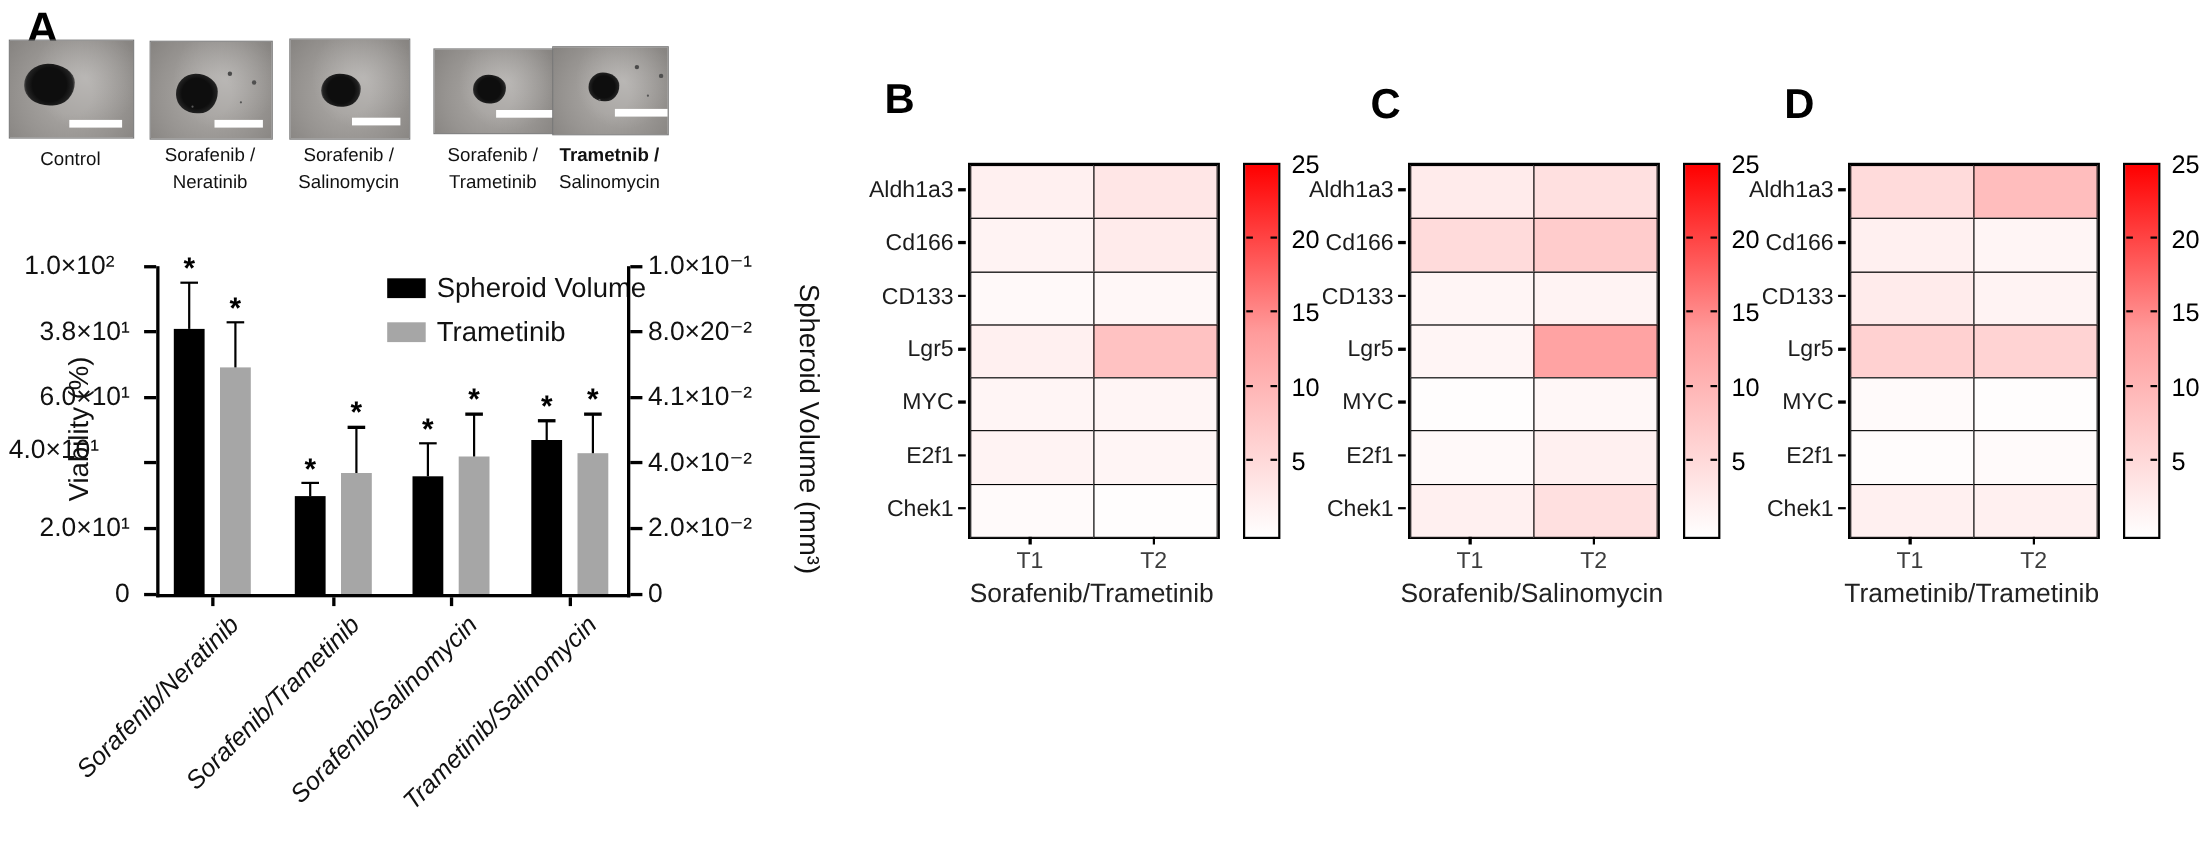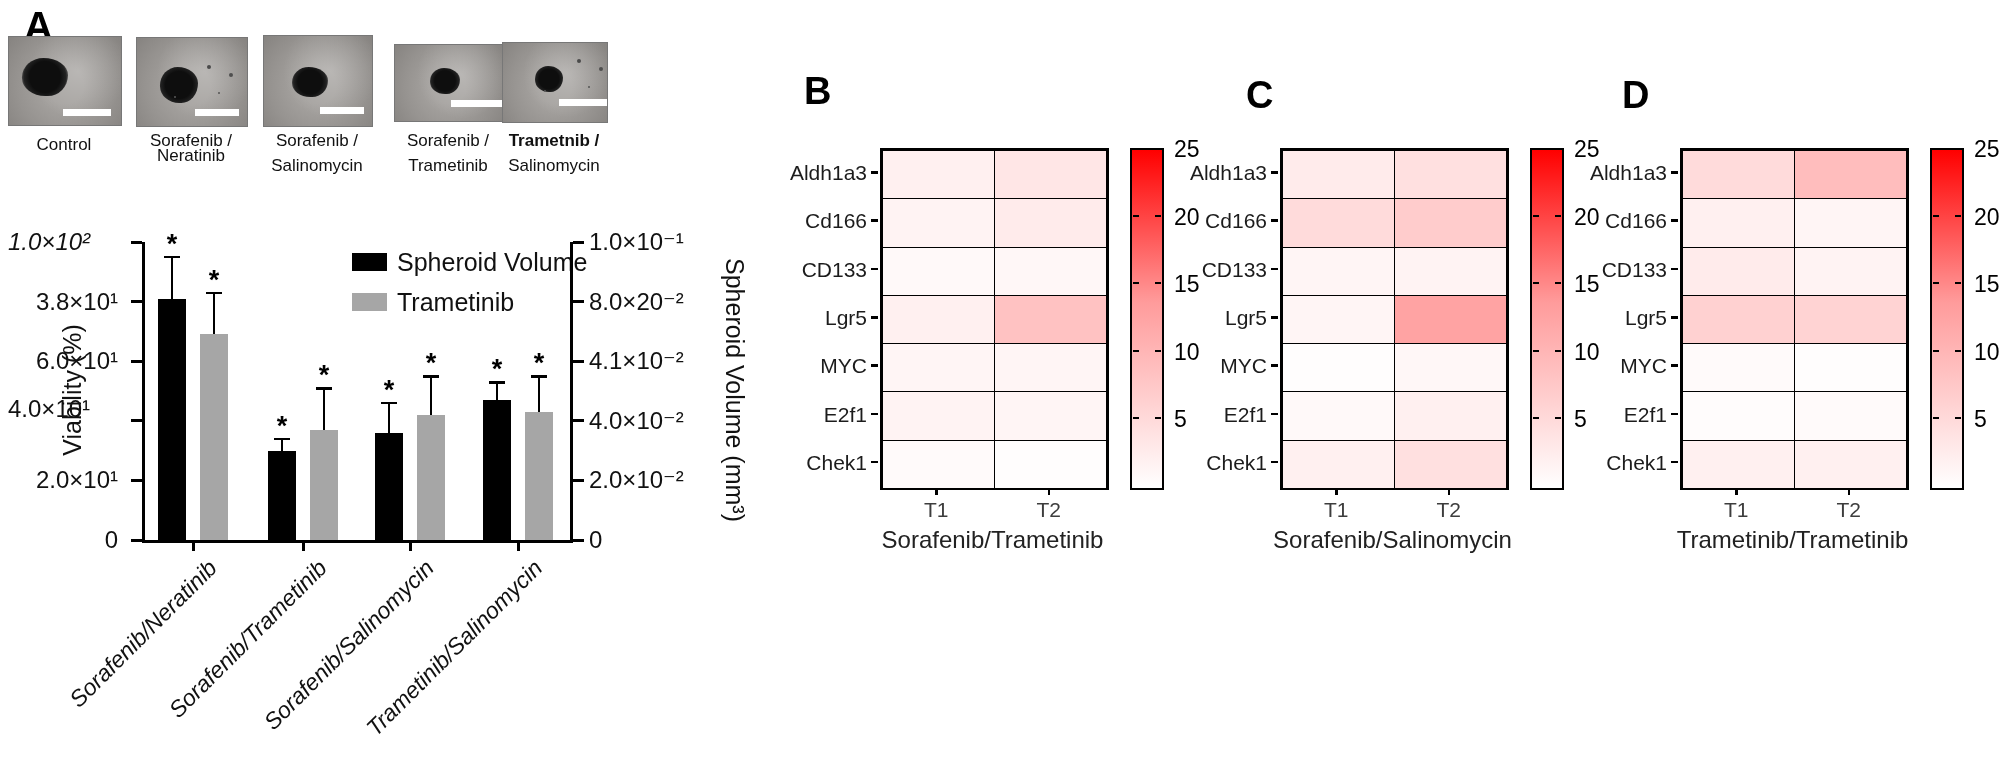--- a/index.html
+++ b/index.html
@@ -45,21 +45,21 @@
         <div class="blob" style="left: 13px; top: 21px; width: 46px; height: 38px;"></div>
         <div class="scalebar" style="right: 10px; bottom: 9px; width: 48px; height: 7px;"></div>
       </div>
       <div class="cap" style="left: -26px; width: 180px; top: 134px;">Control</div>
       <div class="micro" style="left: 136px; top: 37px; width: 110px; height: 88px;">
         <div class="blob" style="left: 23px; top: 29px; width: 38px; height: 36px;"></div>
         <div class="speck" style="left: 70px; top: 27px; box-shadow: rgb(85, 85, 85) 10px 26px 0px -1px, rgb(90, 90, 90) -34px 30px 0px -1px, rgb(79, 79, 79) 22px 8px 0px 0px;"></div>
         <div class="scalebar" style="right: 8px; bottom: 10px; width: 44px; height: 7px;"></div>
       </div>
       <div class="cap" style="left: 101px; width: 180px; top: 130px;">Sorafenib /</div>
-      <div class="cap" style="left: 101px; width: 180px; top: 145px;">Neratinib</div>
+      <div class="cap" style="left: 101px; width: 180px; top: 155px;">Neratinib</div>
       <div class="micro" style="left: 263px; top: 35px; width: 108px; height: 90px;">
         <div class="blob" style="left: 28px; top: 31px; width: 36px; height: 30px;"></div>
         <div class="scalebar" style="right: 8px; bottom: 12px; width: 44px; height: 7px;"></div>
       </div>
       <div class="cap" style="left: 227px; width: 180px; top: 130px;">Sorafenib /</div>
       <div class="cap" style="left: 227px; width: 180px; top: 155px;">Salinomycin</div>
       <div class="micro" style="left: 394px; top: 44px; width: 108px; height: 76px;">
         <div class="blob" style="left: 35px; top: 23px; width: 30px; height: 26px;"></div>
         <div class="scalebar" style="right: 0px; bottom: 14px; width: 52px; height: 7px;"></div>
       </div>
@@ -100,21 +100,21 @@
       <div class="ticklabel" style="left: 589px; top: 408.8px;">4.0×10⁻²</div>
       <div class="tick" style="left: 131px; top: 359.7px; width: 11px; height: 3px;"></div>
       <div class="ticklabel" style="left: 8px; width: 110px; top: 349.2px; text-align: right;">6.0×10¹</div>
       <div class="tick" style="left: 573px; top: 359.7px; width: 11px; height: 3px;"></div>
       <div class="ticklabel" style="left: 589px; top: 349.2px;">4.1×10⁻²</div>
       <div class="tick" style="left: 131px; top: 300.1px; width: 11px; height: 3px;"></div>
       <div class="ticklabel" style="left: 8px; width: 110px; top: 289.6px; text-align: right;">3.8×10¹</div>
       <div class="tick" style="left: 573px; top: 300.1px; width: 11px; height: 3px;"></div>
       <div class="ticklabel" style="left: 589px; top: 289.6px;">8.0×20⁻²</div>
       <div class="tick" style="left: 131px; top: 240.5px; width: 11px; height: 3px;"></div>
-      <div class="ticklabel" style="left: 8px; width: 110px; top: 230px; text-align: left; font-style: italic;">1.0×10²</div>
+      <div class="ticklabel" style="left: 8px; width: 110px; top: 230px; text-align: center;">1.0×10²</div>
       <div class="tick" style="left: 573px; top: 240.5px; width: 11px; height: 3px;"></div>
       <div class="ticklabel" style="left: 589px; top: 230px;">1.0×10⁻¹</div>
       <div class="tick" style="left: 191.5px; top: 543px; width: 3px; height: 8px;"></div>
       <div class="xcat" style="right: 1795px; top: 556px;">Sorafenib/Neratinib</div>
       <div class="tick" style="left: 301.5px; top: 543px; width: 3px; height: 8px;"></div>
       <div class="xcat" style="right: 1685px; top: 556px;">Sorafenib/Trametinib</div>
       <div class="tick" style="left: 408.5px; top: 543px; width: 3px; height: 8px;"></div>
       <div class="xcat" style="right: 1578px; top: 556px;">Sorafenib/Salinomycin</div>
       <div class="tick" style="left: 516.5px; top: 543px; width: 3px; height: 8px;"></div>
       <div class="xcat" style="right: 1470px; top: 556px;">Trametinib/Salinomycin</div>

